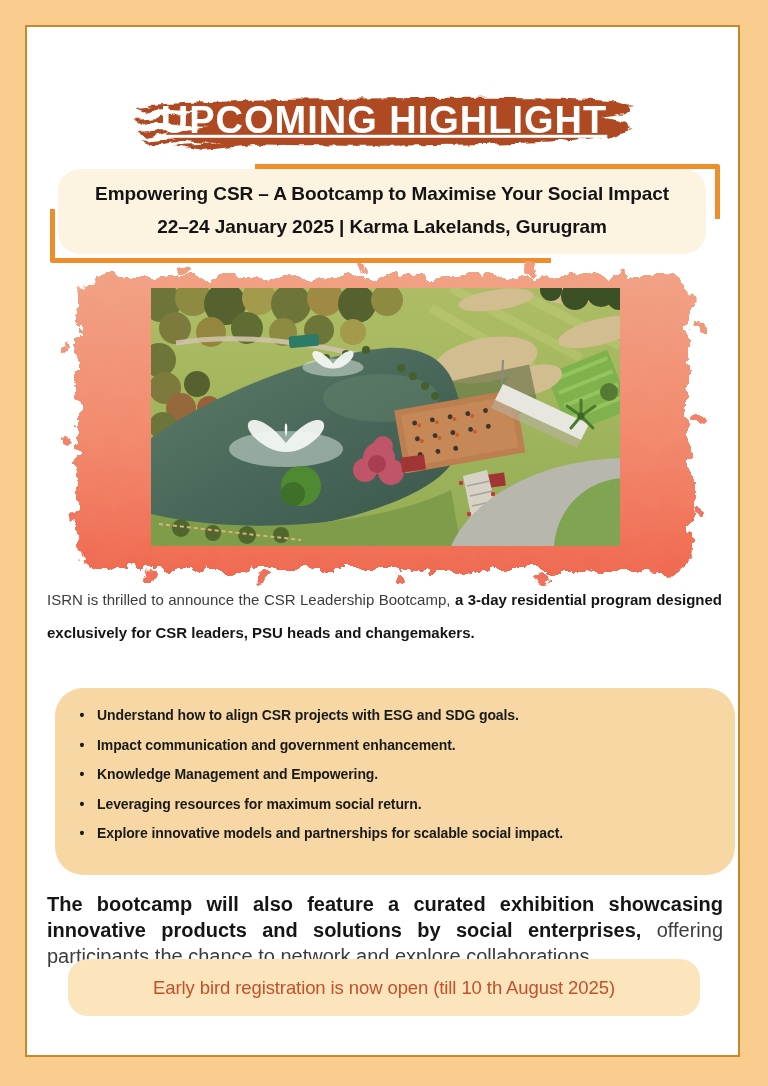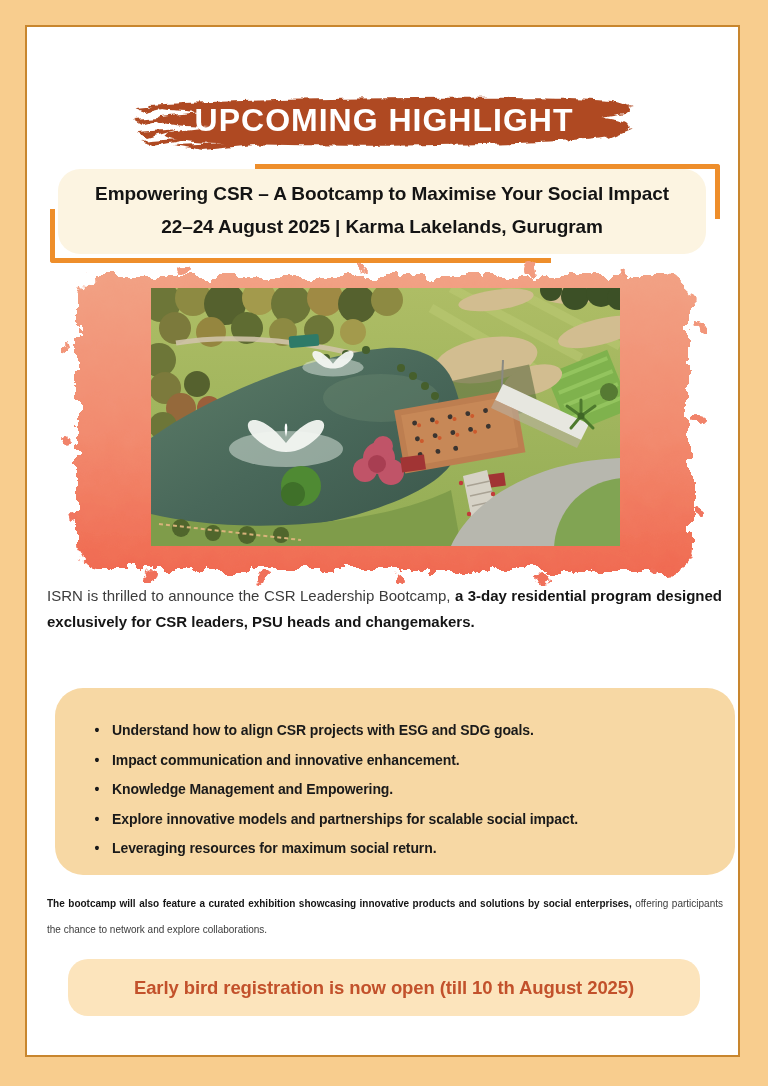--- a/index.html
+++ b/index.html
@@ -11,21 +11,21 @@
   .page{position:absolute;inset:0;width:768px;height:1086px;}
   .frame{
     position:absolute;left:25px;top:25px;right:28px;bottom:29px;
     background:#ffffff;border:2px solid #c8862e;
   }
   
   .banner{position:absolute;left:133px;top:93px;width:502px;height:58px;}
   .banner svg{position:absolute;inset:0;}
   .banner-label{
     position:absolute;left:0;right:0;top:50%;transform:translateY(-54%);
-    text-align:center;color:#ffffff;font-size:32px;font-weight:700;letter-spacing:1px;
+    text-align:center;color:#ffffff;font-size:38px;font-weight:700;letter-spacing:1px;text-decoration:underline;
   }
   
   .title-box{
     position:absolute;left:58px;top:169px;width:648px;height:85px;
     background:#fcf4e1;border-radius:22px;text-align:center;
   }
   .title-line{white-space:nowrap;font-weight:700;color:#141414;font-size:19px;letter-spacing:-0.1px;}
   .title-line.l1{margin-top:14px;}
   .title-line.l2{margin-top:11px;}
   .bracket-tr{
@@ -33,44 +33,44 @@
     border-top:5px solid #ee8e2b;border-right:5px solid #ee8e2b;border-radius:0 3px 0 0;
   }
   .bracket-bl{
     position:absolute;left:50px;top:209px;width:496px;height:49px;
     border-left:5px solid #ee8e2b;border-bottom:5px solid #ee8e2b;border-radius:0 0 0 3px;
   }
   
   .hero{position:absolute;left:61px;top:260px;width:646px;height:326px;}
   
   .intro{position:absolute;left:47px;top:583px;width:675px;
-    font-size:15px;line-height:26px;color:#3c3c3c;text-align:justify;}
+    font-size:15px;line-height:33px;color:#3c3c3c;text-align:justify;}
   .intro p{margin:0;}
   .b{font-weight:700;color:#151515;}
   
   .highlights{
     position:absolute;left:55px;top:688px;width:680px;height:187px;
     background:#f7d8a4;border-radius:28px;box-sizing:border-box;padding:18px 14px 0 18px;
   }
-  .highlights ul{margin:15px;padding:0;list-style:none;}
+  .highlights ul{margin:0;padding:0;list-style:none;}
   .highlights li{
     display:flex;align-items:flex-start;white-space:nowrap;
     font-weight:700;font-size:14px;color:#1a1a1a;line-height:19px;margin-bottom:10.5px;
     letter-spacing:-0.1px;
   }
   .highlights li::before{content:"•";flex:none;width:18px;text-align:center;margin-right:6px;}
   
   .exhibition{position:absolute;left:47px;top:891px;width:676px;
-    font-size:10px;line-height:26px;color:#3c3c3c;text-align:justify;}
+    font-size:20px;line-height:26px;color:#3c3c3c;text-align:justify;}
   
   .register{
     position:absolute;left:68px;top:959px;width:632px;height:57px;
     background:#fce4bc;border-radius:20px;
     display:flex;align-items:center;justify-content:center;
-    color:#c2512b;font-size:18.5px;font-weight:700;white-space:nowrap;letter-spacing:-0.1px;text-align:center;
+    color:#c2512b;font-size:18.5px;font-weight:400;white-space:nowrap;letter-spacing:-0.1px;text-align:center;
   }
 </style>
 </head>
 <body>
 
 <div class="page">
 
   <div class="frame"></div>
 
   <div class="banner">
@@ -92,21 +92,21 @@
         <polygon points="40,52 170,47 70,57"></polygon>
       </g>
     </svg>
     <div class="banner-label">UPCOMING HIGHLIGHT</div>
   </div>
 
   <div class="bracket-tr"></div>
   <div class="bracket-bl"></div>
   <div class="title-box">
     <div class="title-line l1">Empowering CSR – A Bootcamp to Maximise Your Social Impact</div>
-    <div class="title-line l2">22–24 August 2025 | Karma Lakelands, Gurugram</div>
+    <div class="title-line l2">22–24 January 2025 | Karma Lakelands, Gurugram</div>
   </div>
 
   <div class="hero">
     <svg viewBox="0 0 646 326" width="646" height="326" role="img">
       <defs>
         <linearGradient id="frameG" x1="0" y1="0" x2="0" y2="1">
           <stop offset="0" stop-color="#f2a184"></stop>
           <stop offset="0.55" stop-color="#f28a6e"></stop>
           <stop offset="1" stop-color="#f06b52"></stop>
         </linearGradient>
@@ -320,24 +320,24 @@
     </svg>
   </div>
 
   <div class="intro">
     <p><span>ISRN is thrilled to announce the CSR Leadership Bootcamp, </span><span class="b">a 3-day residential program designed exclusively for CSR leaders, PSU heads and changemakers.</span></p>
   </div>
 
   <div class="highlights">
     <ul>
       <li>Understand how to align CSR projects with ESG and SDG goals.</li>
-      <li>Impact communication and innovative enhancement.</li>
+      <li>Impact communication and government enhancement.</li>
       <li>Knowledge Management and Empowering.</li>
+      <li>Leveraging resources for maximum social return.</li>
       <li>Explore innovative models and partnerships for scalable social impact.</li>
-      <li>Leveraging resources for maximum social return.</li>
     </ul>
   </div>
 
   <div class="exhibition">
     <p style="margin:0"><span class="b">The bootcamp will also feature a curated exhibition showcasing innovative products and solutions by social enterprises,</span><span> offering participants the chance to network and explore collaborations.</span></p>
   </div>
 
   <div class="register">
     <span>Early bird registration is now open (till 10 th August 2025)</span>
   </div>

